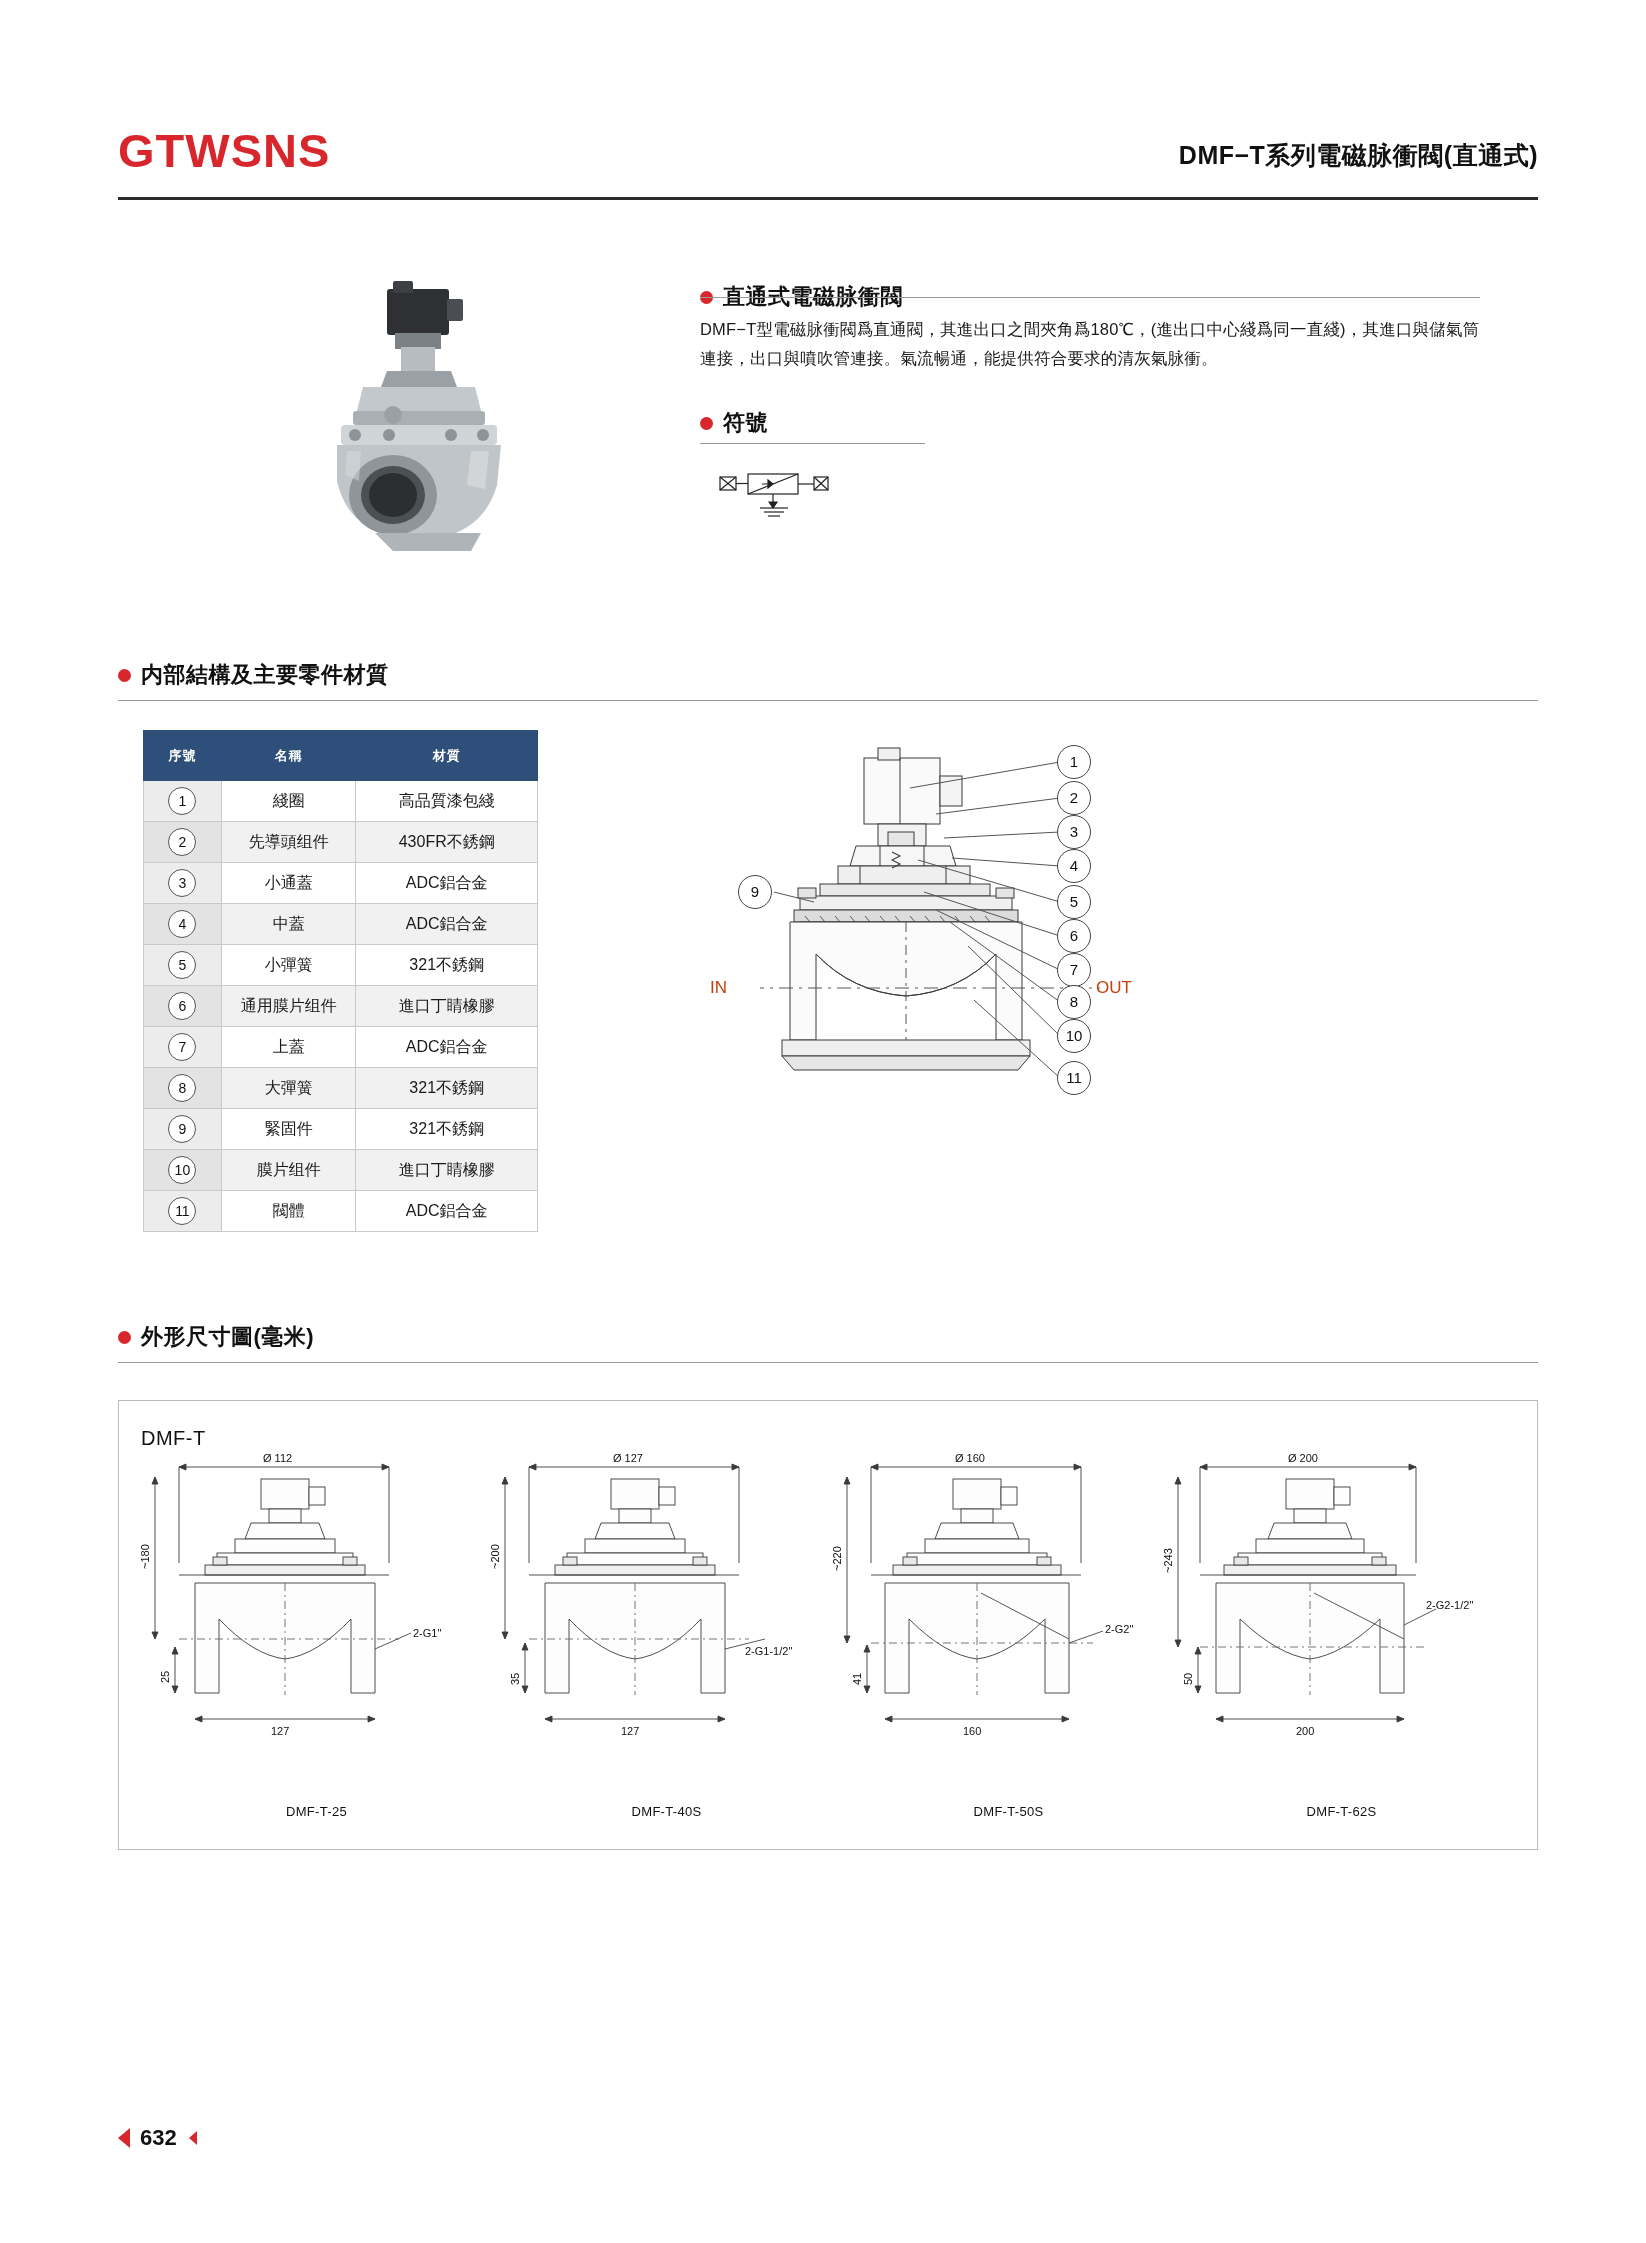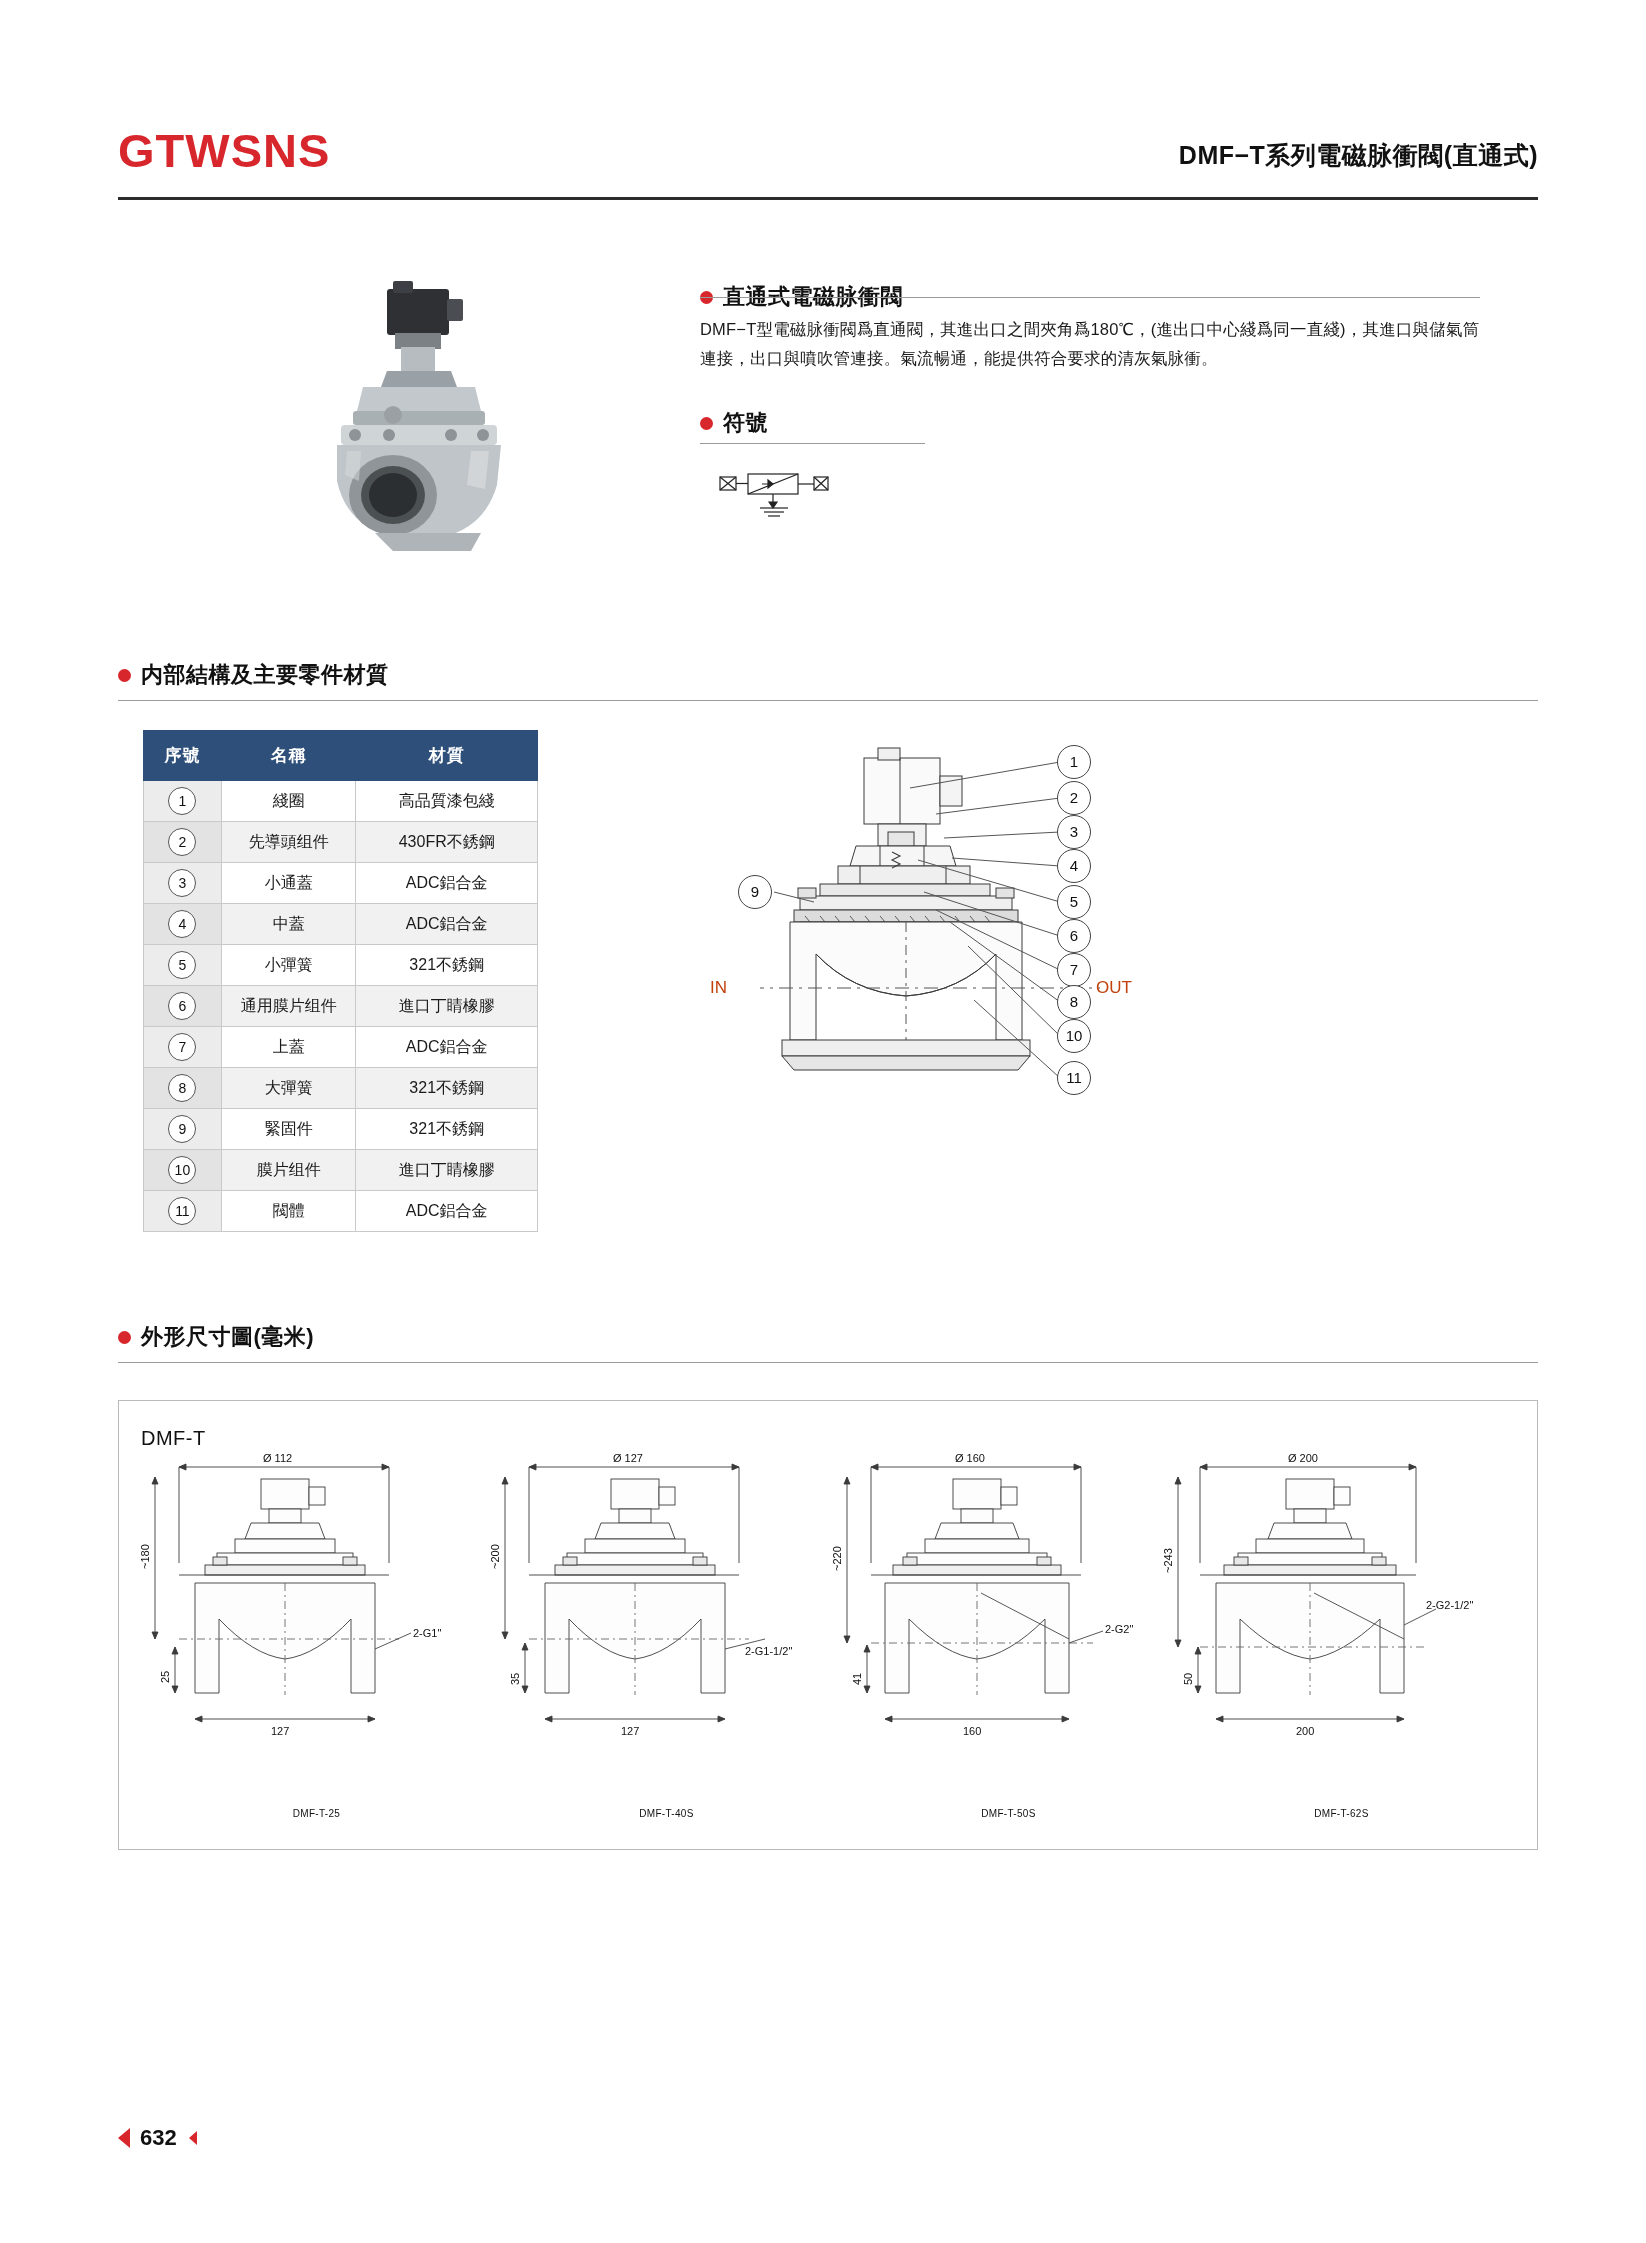--- a/index.html
+++ b/index.html
@@ -108,21 +108,21 @@
     position:absolute;
     left:143px; top:730px;
     width:395px;
     border-collapse:collapse;
     font-size:16px;
   }
   .parts-table th {
     background:#2e4f7a;
     color:#fff;
     font-weight:bold;
-    font-size:17px;
+    font-size:13px;
     height:50px;
     border:1px solid #2e4f7a;
     letter-spacing:1px;
   }
   .parts-table td {
     border:1px solid #c9c9c9;
     height:41px;
     text-align:center;
     color:#1a1a1a;
     font-size:16px;
@@ -189,21 +189,21 @@
   .dim-cell {
     position:absolute;
     top:42px;
     width:355px; height:390px;
   }
   .dim-caption {
     position:absolute;
     bottom:14px;
     width:100%;
     text-align:center;
-    font-size:10px;
+    font-size:13px;
     color:#111;
     letter-spacing:0.3px;
   }
   .dim-svg { position:absolute; left:0; top:0; }
 
   
   .footer {
     position:absolute;
     left:118px; top:2125px;
     font-size:0;

